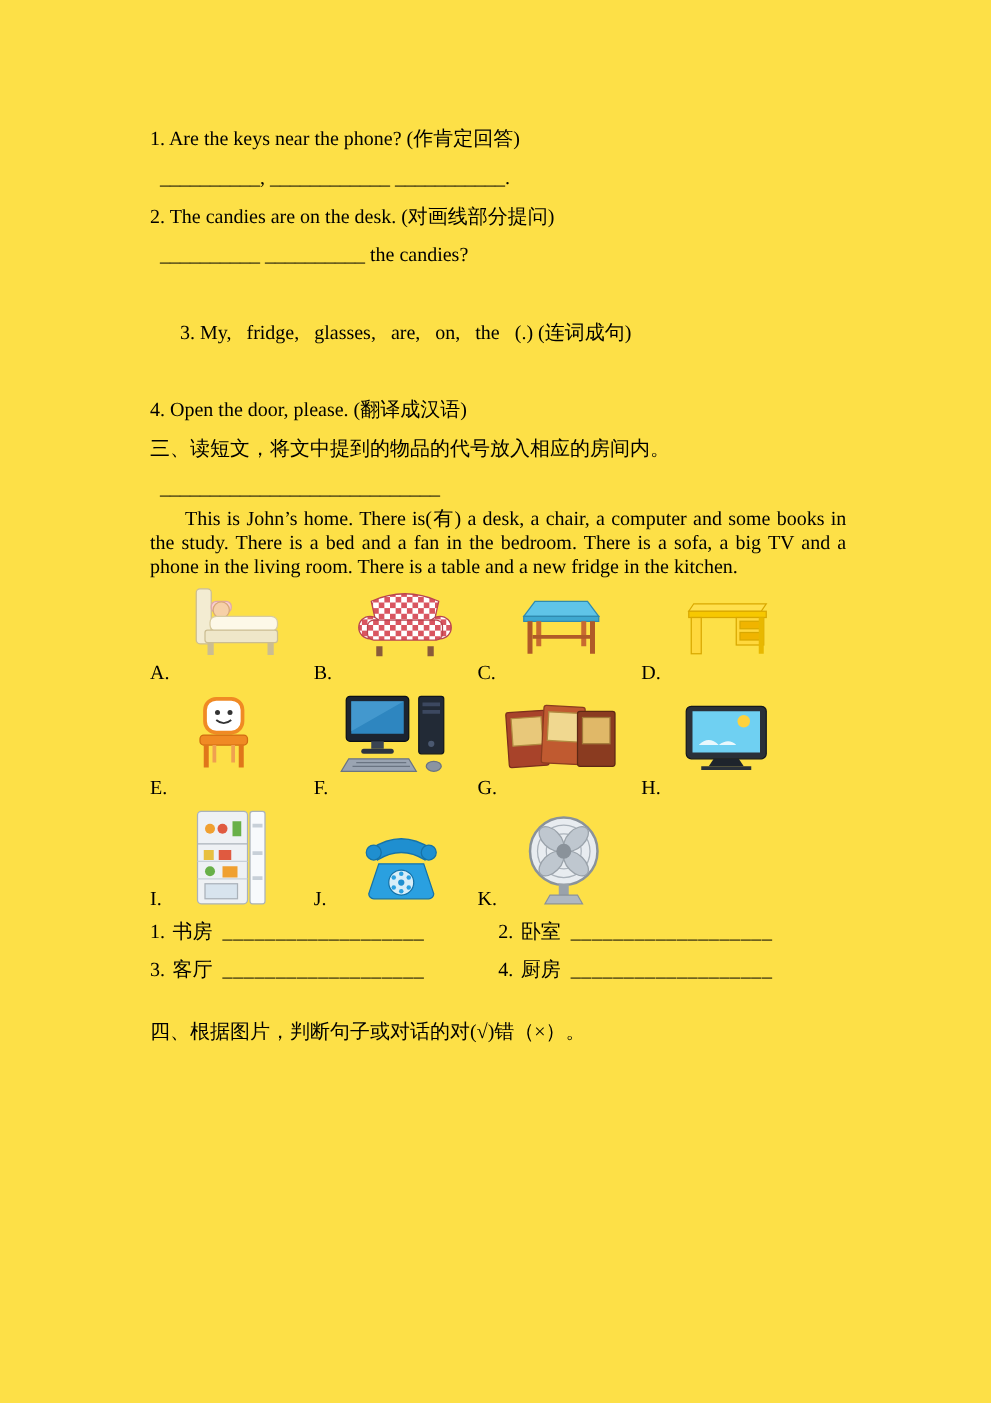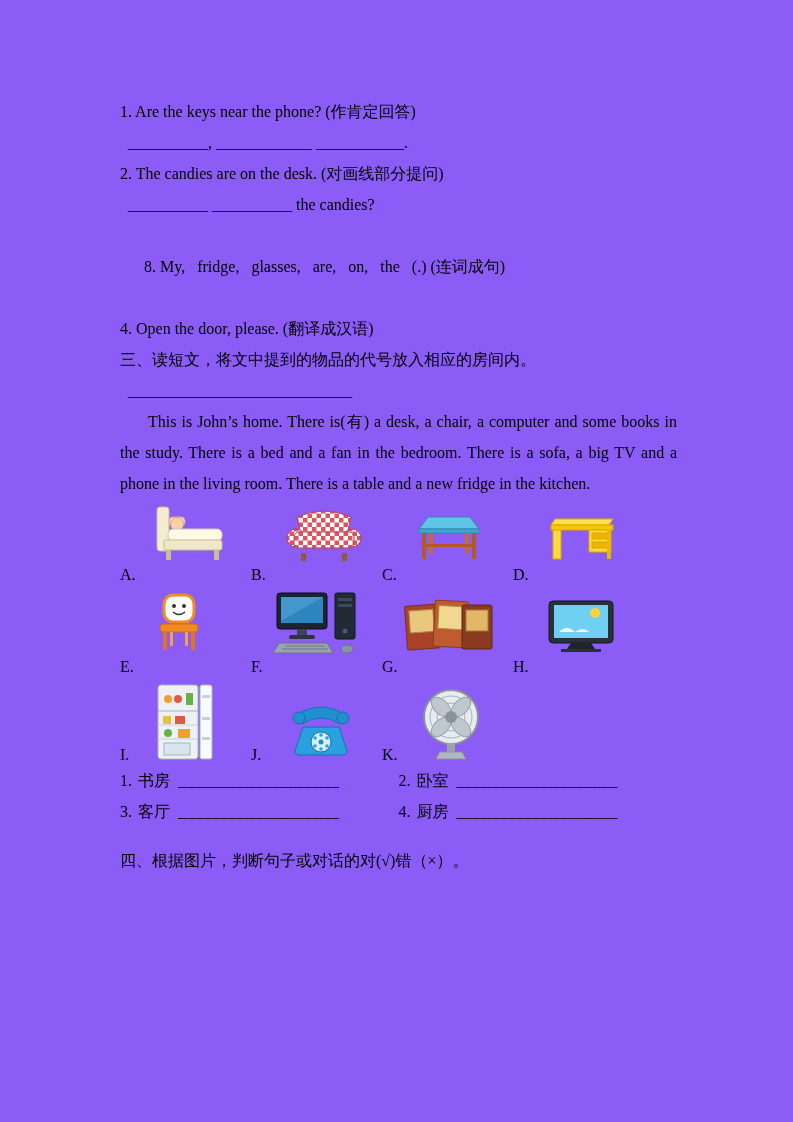--- a/index.html
+++ b/index.html
@@ -2,27 +2,27 @@
 <html><head>
 <meta charset="utf-8">
 <style>
   * { box-sizing: border-box; }
   html,body { margin:0; padding:0; }
   body {
     width:793px; height:1122px; background:#ffffff; color:#000;
     font-family:"Liberation Serif","DejaVu Serif",serif;
     font-size:16px;
   }
-  .page { position:relative; width:793px; height:1122px; background:#8b5cf6; overflow:hidden; }
+  .page { position:relative; width:793px; height:1122px; background:#fde047; overflow:hidden; }
   .content { position:absolute; left:120px; top:96px; width:557px; }
   .tline { line-height:31px; min-height:31px; }
   .answer { padding-left:8px; }
   .pre { white-space:pre-wrap; }
   .u { text-underline-offset:2px; }
-  .passage { text-align:justify; text-indent:28px; line-height:31px; }
+  .passage { text-align:justify; text-indent:28px; line-height:19px; }
 
   .grid-row { display:flex; align-items:flex-end; margin-top:6px; }
   .cell { width:131px; display:flex; flex-direction:column; }
   .cell .img { margin-left:34px; display:flex; align-items:flex-end; }
   .cell .img.tight { margin-left:20px; }
   .cell-label { line-height:20px; margin-top:2px; }
   .cell-h { width:131px; display:flex; align-items:flex-end; }
   .cell-h .cell-label { width:26px; margin:0; }
   .cell-h .img { margin-left:10px; }
 
@@ -47,21 +47,21 @@
     </div>
 
     <div class="tline">
       <span>2. The candies are </span><span class="u">on the desk</span><span>. (对画线部分提问)</span>
     </div>
     <div class="tline answer">
       <span>__________ __________ the candies?</span>
     </div>
 
     <div class="tline pre">
-      <span class="pre">8. My,   fridge,   glasses,   are,   on,   the   (.) (连词成句)</span>
+      <span class="pre">3. My,   fridge,   glasses,   are,   on,   the   (.) (连词成句)</span>
     </div>
 
     <div class="tline">
       <span>4. Open the door, please. (翻译成汉语)</span>
     </div>
     <div class="tline">三、读短文，将文中提到的物品的代号放入相应的房间内。</div>
 
     <div class="tline answer">
       <span>____________________________</span>
     </div>

